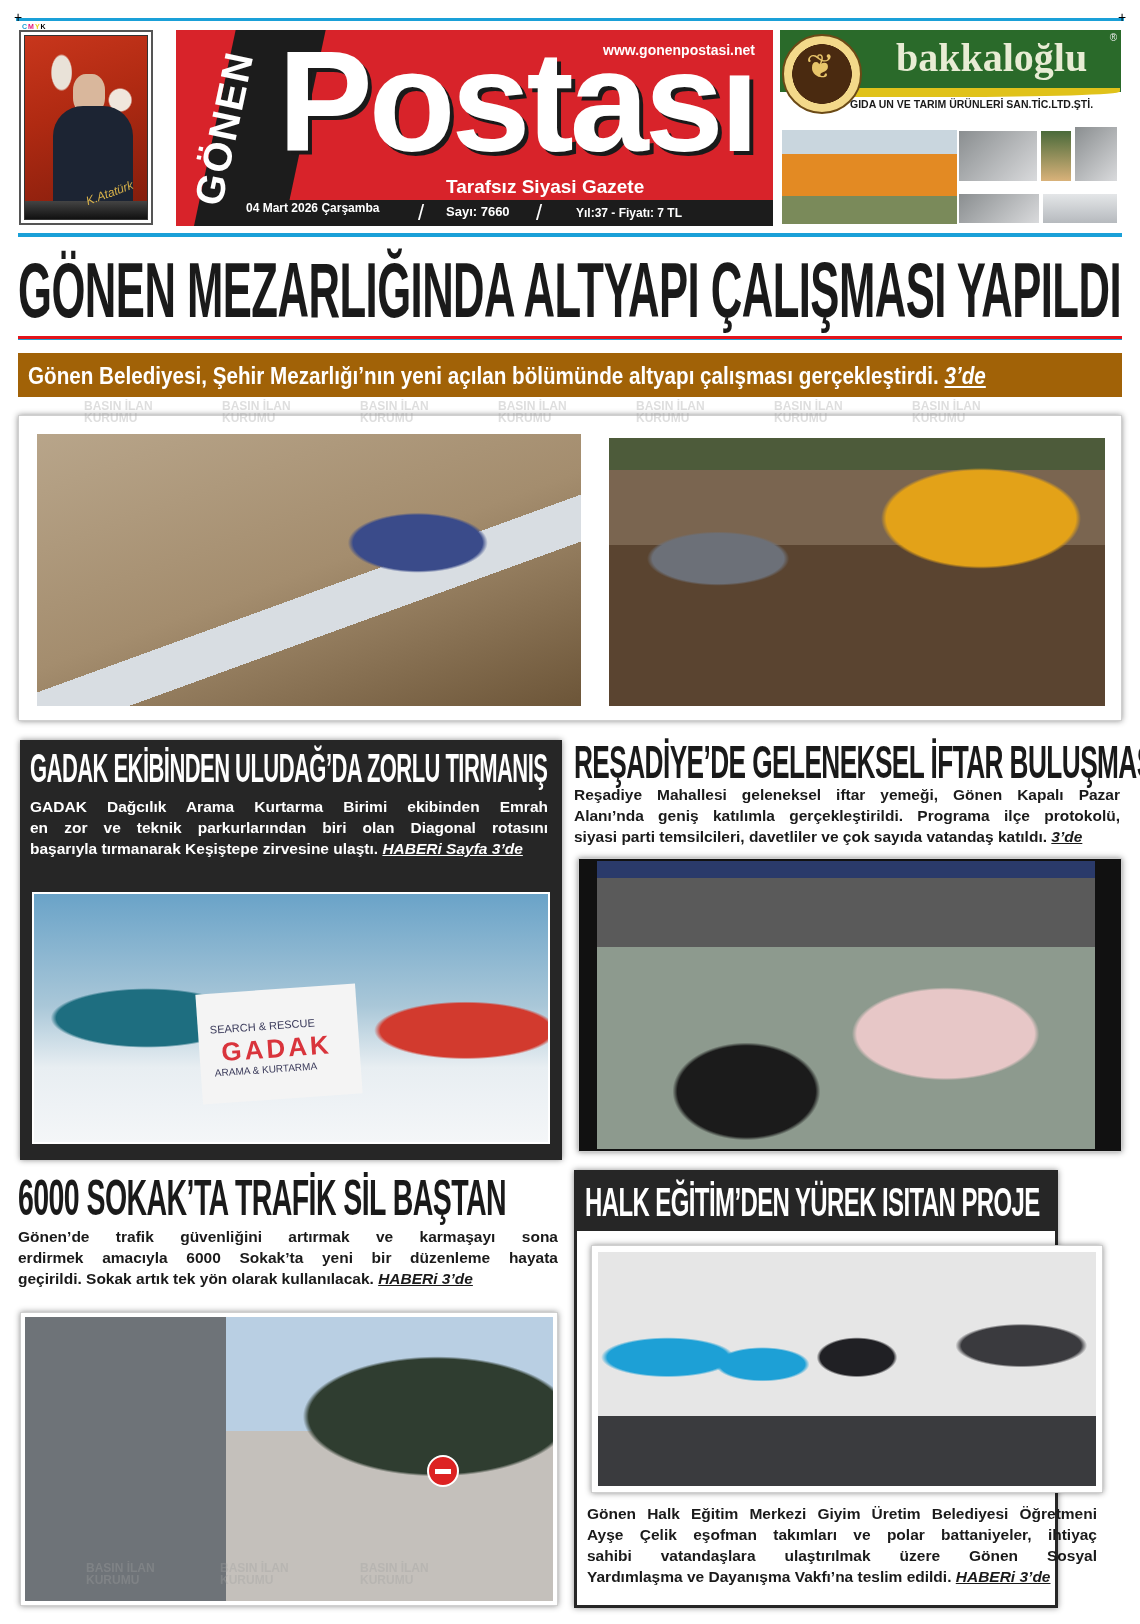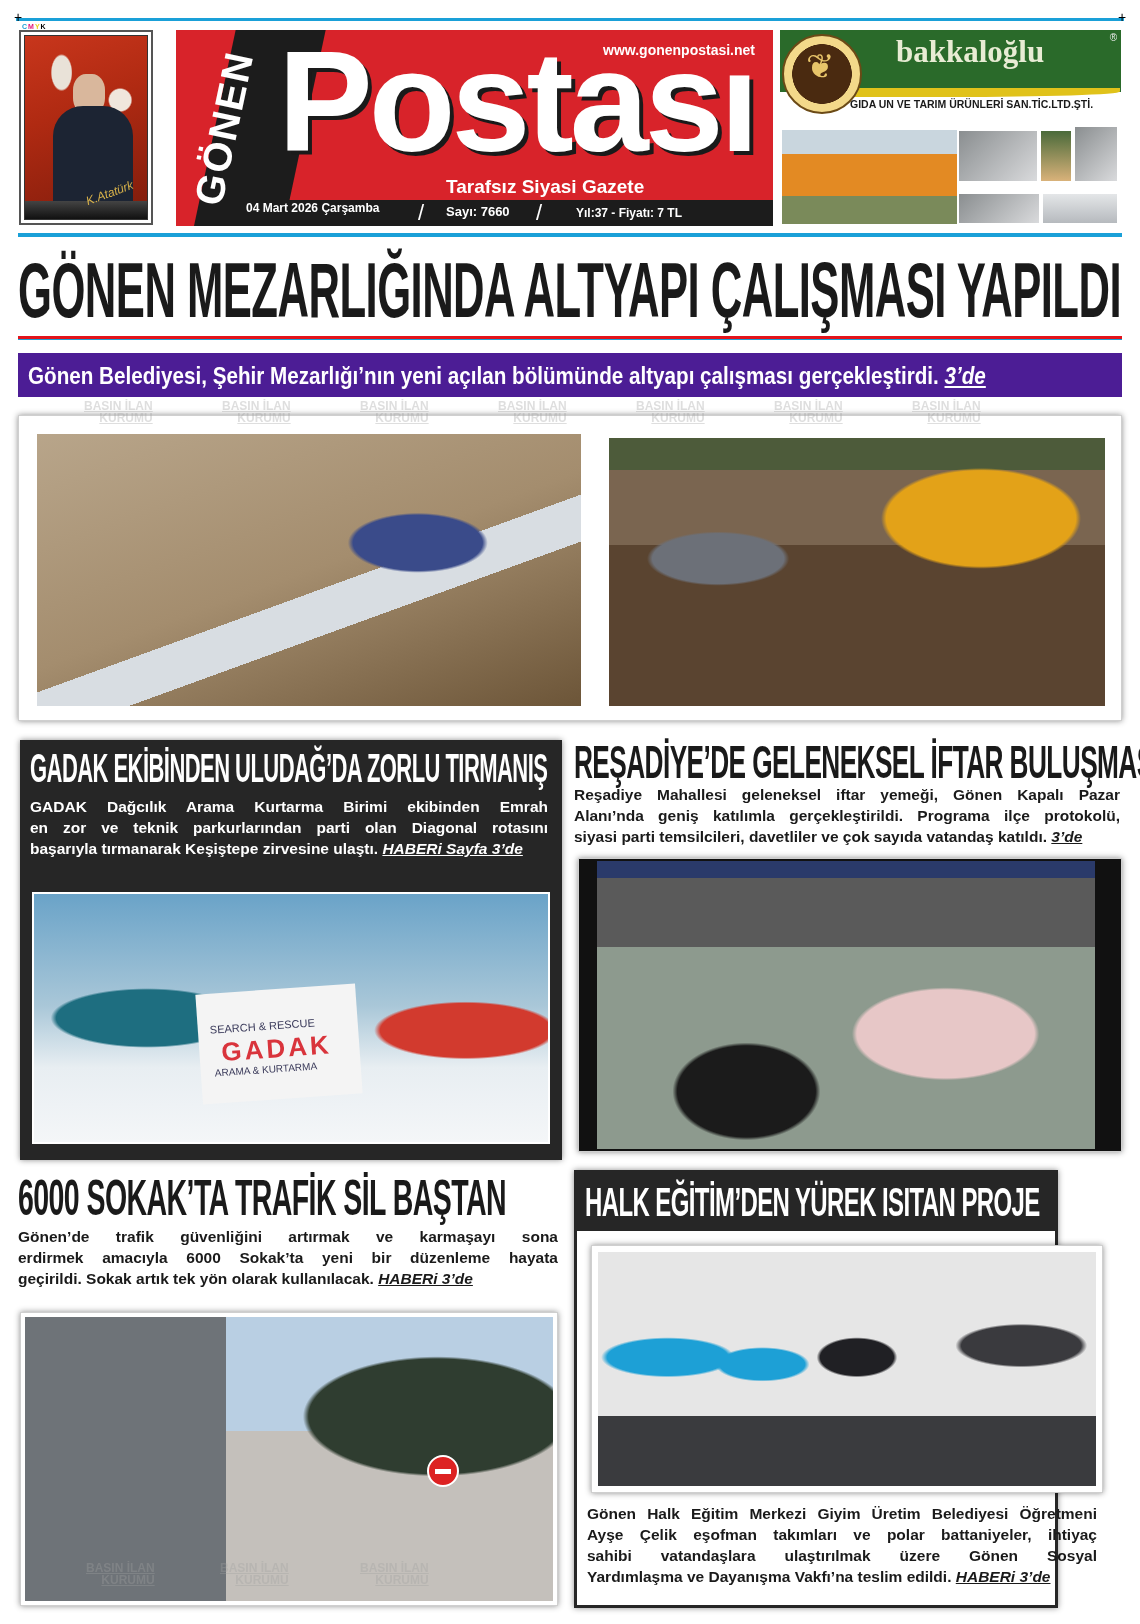--- a/index.html
+++ b/index.html
@@ -35,38 +35,38 @@
   .mast .bar { position:absolute; left: 52px; top: 170px; width: 560px; height: 26px; background: #1c1c1c; color: #fff; font-weight: 700; }
   .mast .bar span { position:absolute; top: 1px; font-size: 12px; white-space: nowrap; }
   .mast .bar .slash { font-size: 22px; top: 0; font-weight: 400; }
 
   
   .ad { left: 780px; top: 30px; width: 341px; height: 196px; background:#fff; overflow: hidden; }
   .ad .green { position:absolute; left: 0; top: 0; width: 100%; height: 62px; background: #2a6a2a; }
   .ad .yellow { position:absolute; left: 60px; top: 58px; width: 280px; height: 9px; background: #e0c21a; border-radius: 0 0 60% 0; }
   .ad .logo { position:absolute; left: 2px; top: 4px; width: 80px; height: 80px; border-radius: 50%; background: radial-gradient(circle, #4a2a10 0 55%, #f3d98a 56% 100%); border: 2px solid #6b4a16; }
   .ad .logo .wheat { position:absolute; left: 22px; top: 10px; font-size: 34px; color: #e8c56a; }
-  .ad .brand { position:absolute; left: 116px; top: 4px; font-family: "Liberation Serif", serif; font-weight: 700; font-size: 31px; color: #e8ecd4; }
+  .ad .brand { position:absolute; left: 116px; top: 4px; font-family: "Liberation Serif", serif; font-weight: 700; font-size: 40px; color: #e8ecd4; }
   .ad .reg { position:absolute; right: 4px; top: 2px; font-size: 10px; color:#eee; }
   .ad .company { position:absolute; left: 70px; top: 68px; font-size: 10.5px; font-weight: 700; color: #1a1a1a; white-space: nowrap; }
   .ad .photo-main { position:absolute; left: 2px; top: 100px; width: 175px; height: 94px; background: linear-gradient(#c9d6de 0 25%, #e38a23 25% 70%, #7a8a5a 70%); }
   .ad .photo-s { position:absolute; background: linear-gradient(135deg, #8a8e90, #d9dadc); border: 1px solid #fff; }
 
   .sep-blue { left: 18px; top: 233px; width: 1104px; height: 4px; background: #1aa0d8; }
 
   
   .headline-main { left: 18px; top: 250px; font-size: 78px; line-height: 80px; color: #1a1a1a; }
   .sep-red { left: 18px; top: 336px; width: 1104px; height: 3px; background: #e3141c; }
   .sep-blue2 { left: 18px; top: 339px; width: 1104px; height: 1px; background: #1aa0d8; }
-  .subbar { left: 18px; top: 353px; width: 1104px; height: 44px; background: #4c1d95; color: #fff; }
+  .subbar { left: 18px; top: 353px; width: 1104px; height: 44px; background: #a16207; color: #fff; }
   .subbar .txt { position:absolute; left: 10px; top: 9px; font-size: 24px; font-weight: 700; transform: scaleX(0.86); transform-origin: left center; white-space: nowrap; }
   .subbar .txt u { font-style: italic; }
 
   
-  .wm { color: rgba(160,160,160,0.35); font-size: 12px; font-weight: 700; text-align: right; line-height: 12px; pointer-events: none; text-decoration: underline; }
+  .wm { color: rgba(160,160,160,0.35); font-size: 12px; font-weight: 700; text-align: left; line-height: 12px; pointer-events: none; }
 
   
   .frame { background: #fff; border: 1px solid #cfcfcf; box-shadow: 0 0 6px rgba(0,0,0,0.45); }
   .photo { position:absolute; border: 2px solid #fff; overflow: hidden; }
 
   .p1 { background:
         radial-gradient(ellipse at 70% 40%, #3a4b8a 0 12%, transparent 13%),
         linear-gradient(-20deg, transparent 0 35%, #d8dde2 35% 45%, transparent 45%),
         linear-gradient(160deg, #b8a58a 0%, #a48d6e 50%, #6c5538 100%); }
   .p2 { background:
@@ -171,21 +171,21 @@
 
 <div class="abs frame" style="left:18px;top:415px;width:1104px;height:306px;">
   <div class="photo p1" style="left:16px;top:16px;width:548px;height:276px;"></div>
   <div class="photo p2" style="left:588px;top:20px;width:500px;height:272px;"></div>
 </div>
 
 <div class="abs box-dark" style="left:20px;top:740px;width:542px;height:420px;">
   <div class="cond" style="position:absolute;left:10px;top:2px;font-size:40px;line-height:52px;color:#fff;transform:scaleX(0.55);">GADAK EKİBİNDEN ULUDAĞ’DA ZORLU TIRMANIŞ</div>
   <div class="bodytext" style="position:absolute;left:10px;top:56px;width:518px;color:#fff;">
     <div>GADAK Dağcılık Arama Kurtarma Birimi ekibinden Emrah</div>
-    <div>en zor ve teknik parkurlarından parti olan Diagonal rotasını</div>
+    <div>en zor ve teknik parkurlarından biri olan Diagonal rotasını</div>
     <div class="last"><span>başarıyla tırmanarak Keşiştepe zirvesine ulaştı.</span> <span class="link">HABERi Sayfa 3’de</span></div>
   </div>
   <div class="photo p3" style="left:12px;top:152px;width:518px;height:252px;">
     <div class="flag">
       <span class="l1">SEARCH &amp; RESCUE</span>
       <span class="l2">GADAK</span>
       <span class="l3">ARAMA &amp; KURTARMA</span>
     </div>
   </div>
 </div>

